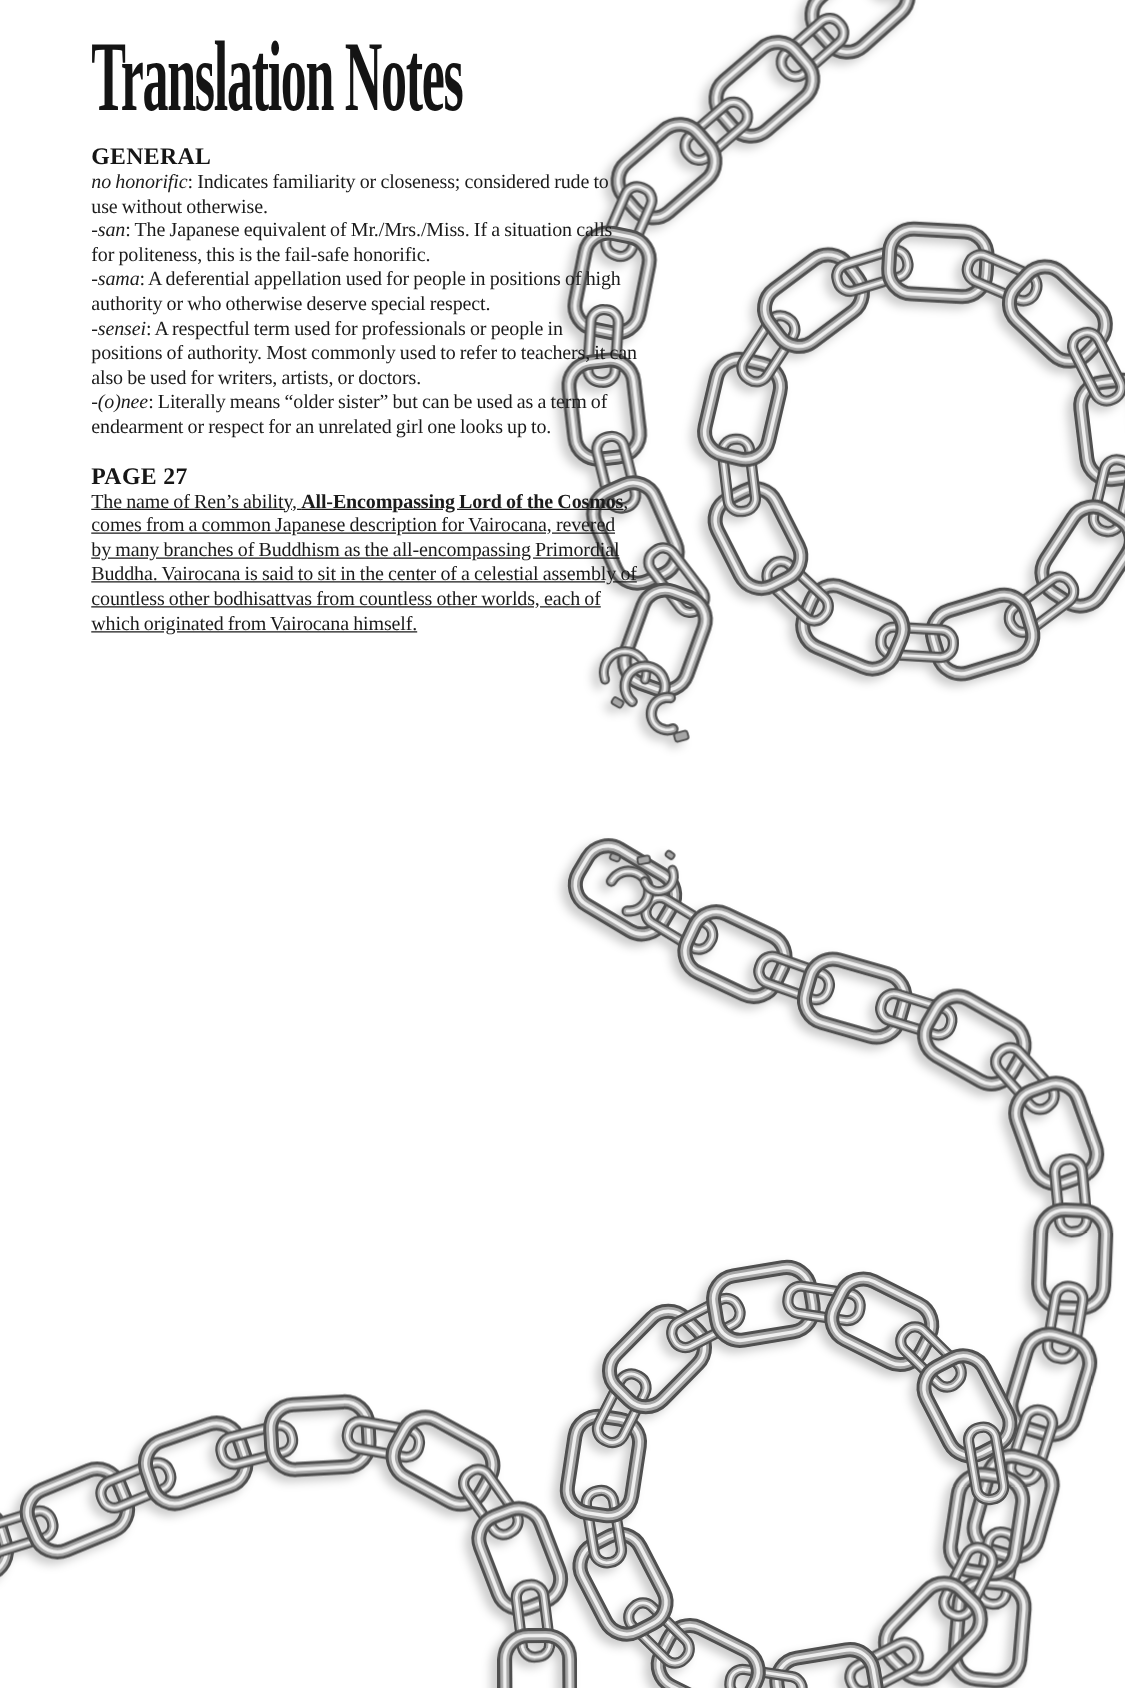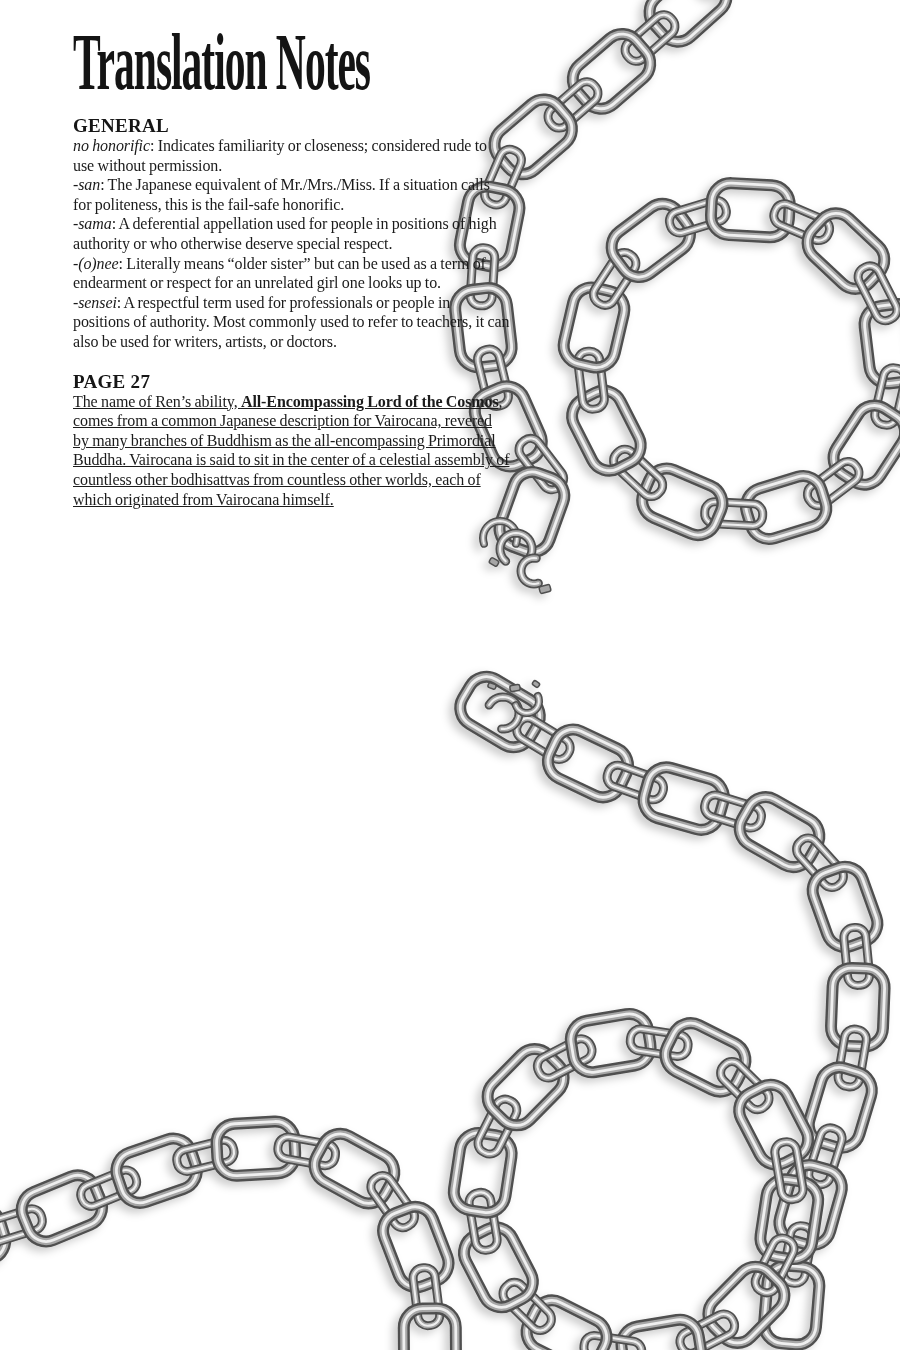--- a/index.html
+++ b/index.html
@@ -487,25 +487,25 @@
           <rect x="-3.5" y="-2.5" width="7" height="5" rx="2" transform="translate(536 684) rotate(35)" fill="#a6a6a6" stroke="#4f4f4f" stroke-width="1.5"></rect>
         </g>
       </g>
   </svg>
 
   <main class="text-col">
     <h1 class="title"><span class="condense">Translation Notes</span></h1>
 
     <section>
       <h2 class="heading">GENERAL</h2>
-      <p class="entry"><i class="term">no honorific</i><span>: Indicates familiarity or closeness; considered rude to use without permission.</span></p>
+      <p class="entry"><i class="term">no honorific</i><span>: Indicates familiarity or closeness; considered rude to use without otherwise.</span></p>
       <p class="entry"><i class="term">-san</i><span>: The Japanese equivalent of Mr./Mrs./Miss. If a situation calls for politeness, this is the fail-safe honorific.</span></p>
       <p class="entry"><i class="term">-sama</i><span>: A deferential appellation used for people in positions of high authority or who otherwise deserve special respect.</span></p>
+      <p class="entry"><i class="term">-sensei</i><span>: A respectful term used for professionals or people in positions of authority. Most commonly used to refer to teachers, it can also be used for writers, artists, or doctors.</span></p>
       <p class="entry"><i class="term">-(o)nee</i><span>: Literally means “older sister” but can be used as a term of endearment or respect for an unrelated girl one looks up to.</span></p>
-      <p class="entry"><i class="term">-sensei</i><span>: A respectful term used for professionals or people in positions of authority. Most commonly used to refer to teachers, it can also be used for writers, artists, or doctors.</span></p>
     </section>
 
     <section>
       <h2 class="heading pg27">PAGE 27</h2>
       <p class="para"><span>The name of Ren’s ability, </span><span class="b">All-Encompassing Lord of the Cosmos</span><span>, comes from a common Japanese description for Vairocana, revered by many branches of Buddhism as the all-encompassing Primordial Buddha. Vairocana is said to sit in the center of a celestial assembly of countless other bodhisattvas from countless other worlds, each of which originated from Vairocana himself.</span></p>
     </section>
   </main>
 
 </div>
 

